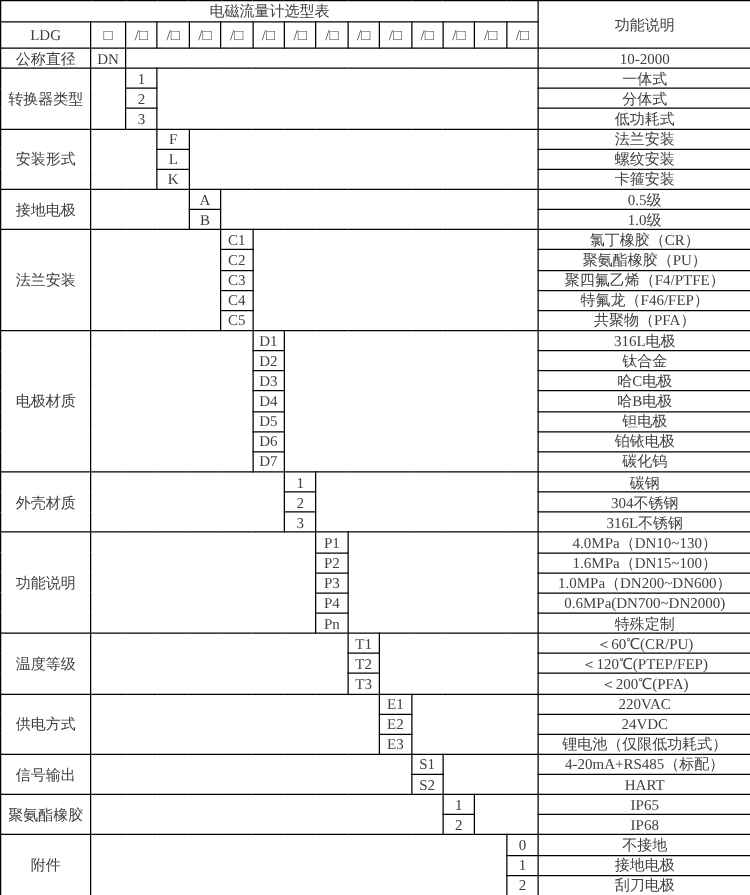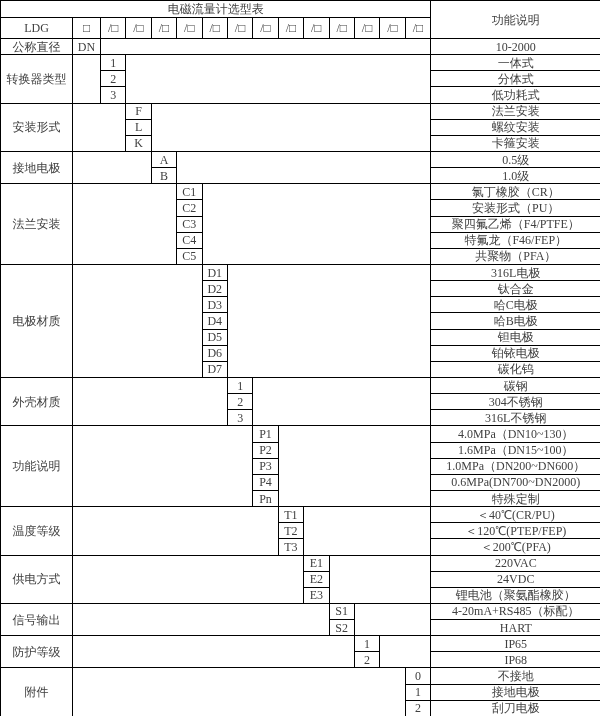--- a/index.html
+++ b/index.html
@@ -129,21 +129,21 @@
 
   <tr class="r-data">
     <td class="label-cell" rowspan="5">法兰安装</td>
     <td class="spacer" rowspan="5" colspan="4"></td>
     <td class="code-cell">C1</td>
     <td class="spacer" rowspan="5" colspan="9"></td>
     <td class="desc-cell">氯丁橡胶（CR）</td>
   </tr>
   <tr class="r-data">
     <td class="code-cell">C2</td>
-    <td class="desc-cell">安装形式（PU）</td>
+    <td class="desc-cell">聚氨酯橡胶（PU）</td>
   </tr>
   <tr class="r-data">
     <td class="code-cell">C3</td>
     <td class="desc-cell">聚四氟乙烯（F4/PTFE）</td>
   </tr>
   <tr class="r-data">
     <td class="code-cell">C4</td>
     <td class="desc-cell">特氟龙（F46/FEP）</td>
   </tr>
   <tr class="r-data">
@@ -221,21 +221,21 @@
   <tr class="r-data">
     <td class="code-cell">Pn</td>
     <td class="desc-cell">特殊定制</td>
   </tr>
 
   <tr class="r-data">
     <td class="label-cell" rowspan="3">温度等级</td>
     <td class="spacer" rowspan="3" colspan="8"></td>
     <td class="code-cell">T1</td>
     <td class="spacer" rowspan="3" colspan="5"></td>
-    <td class="desc-cell">＜40℃(CR/PU)</td>
+    <td class="desc-cell">＜60℃(CR/PU)</td>
   </tr>
   <tr class="r-data">
     <td class="code-cell">T2</td>
     <td class="desc-cell">＜120℃(PTEP/FEP)</td>
   </tr>
   <tr class="r-data">
     <td class="code-cell">T3</td>
     <td class="desc-cell">＜200℃(PFA)</td>
   </tr>
 
@@ -245,37 +245,37 @@
     <td class="code-cell">E1</td>
     <td class="spacer" rowspan="3" colspan="4"></td>
     <td class="desc-cell">220VAC</td>
   </tr>
   <tr class="r-data">
     <td class="code-cell">E2</td>
     <td class="desc-cell">24VDC</td>
   </tr>
   <tr class="r-data">
     <td class="code-cell">E3</td>
-    <td class="desc-cell">锂电池（聚氨酯橡胶）</td>
+    <td class="desc-cell">锂电池（仅限低功耗式）</td>
   </tr>
 
   <tr class="r-data">
     <td class="label-cell" rowspan="2">信号输出</td>
     <td class="spacer" rowspan="2" colspan="10"></td>
     <td class="code-cell">S1</td>
     <td class="spacer" rowspan="2" colspan="3"></td>
     <td class="desc-cell">4-20mA+RS485（标配）</td>
   </tr>
   <tr class="r-data">
     <td class="code-cell">S2</td>
     <td class="desc-cell">HART</td>
   </tr>
 
   <tr class="r-data">
-    <td class="label-cell" rowspan="2">防护等级</td>
+    <td class="label-cell" rowspan="2">聚氨酯橡胶</td>
     <td class="spacer" rowspan="2" colspan="11"></td>
     <td class="code-cell">1</td>
     <td class="spacer" rowspan="2" colspan="2"></td>
     <td class="desc-cell">IP65</td>
   </tr>
   <tr class="r-data">
     <td class="code-cell">2</td>
     <td class="desc-cell">IP68</td>
   </tr>
 

